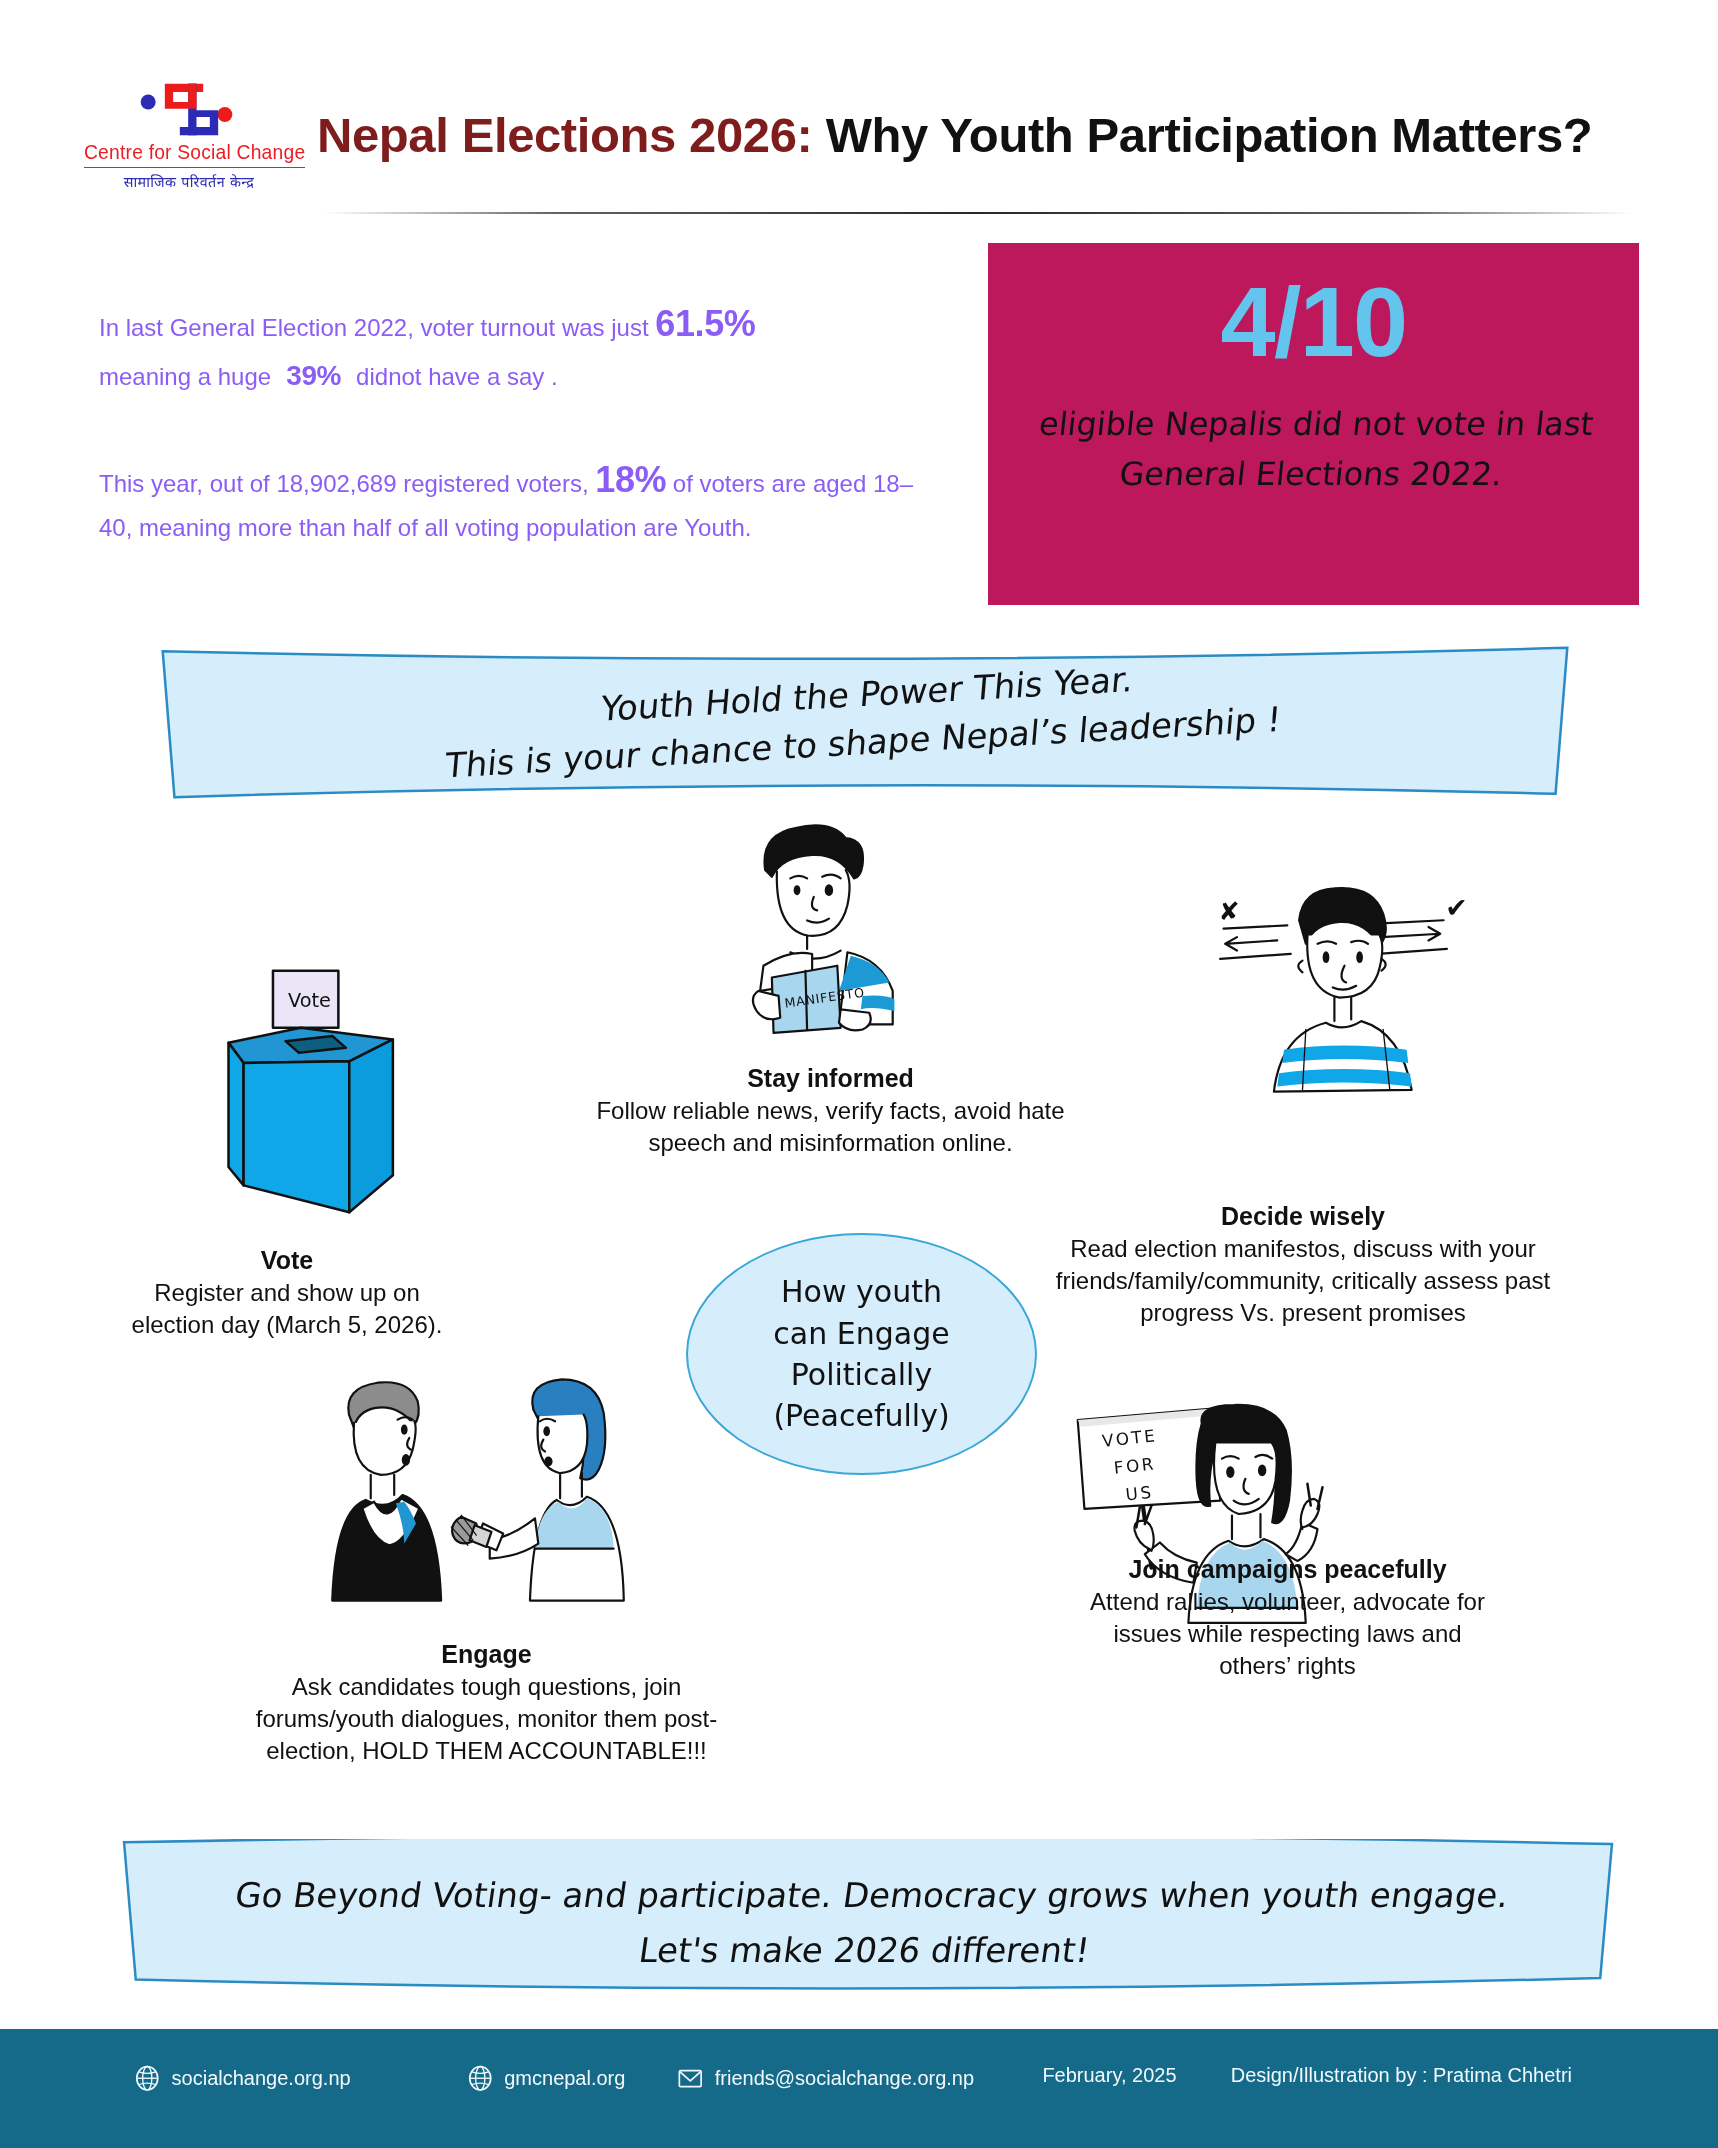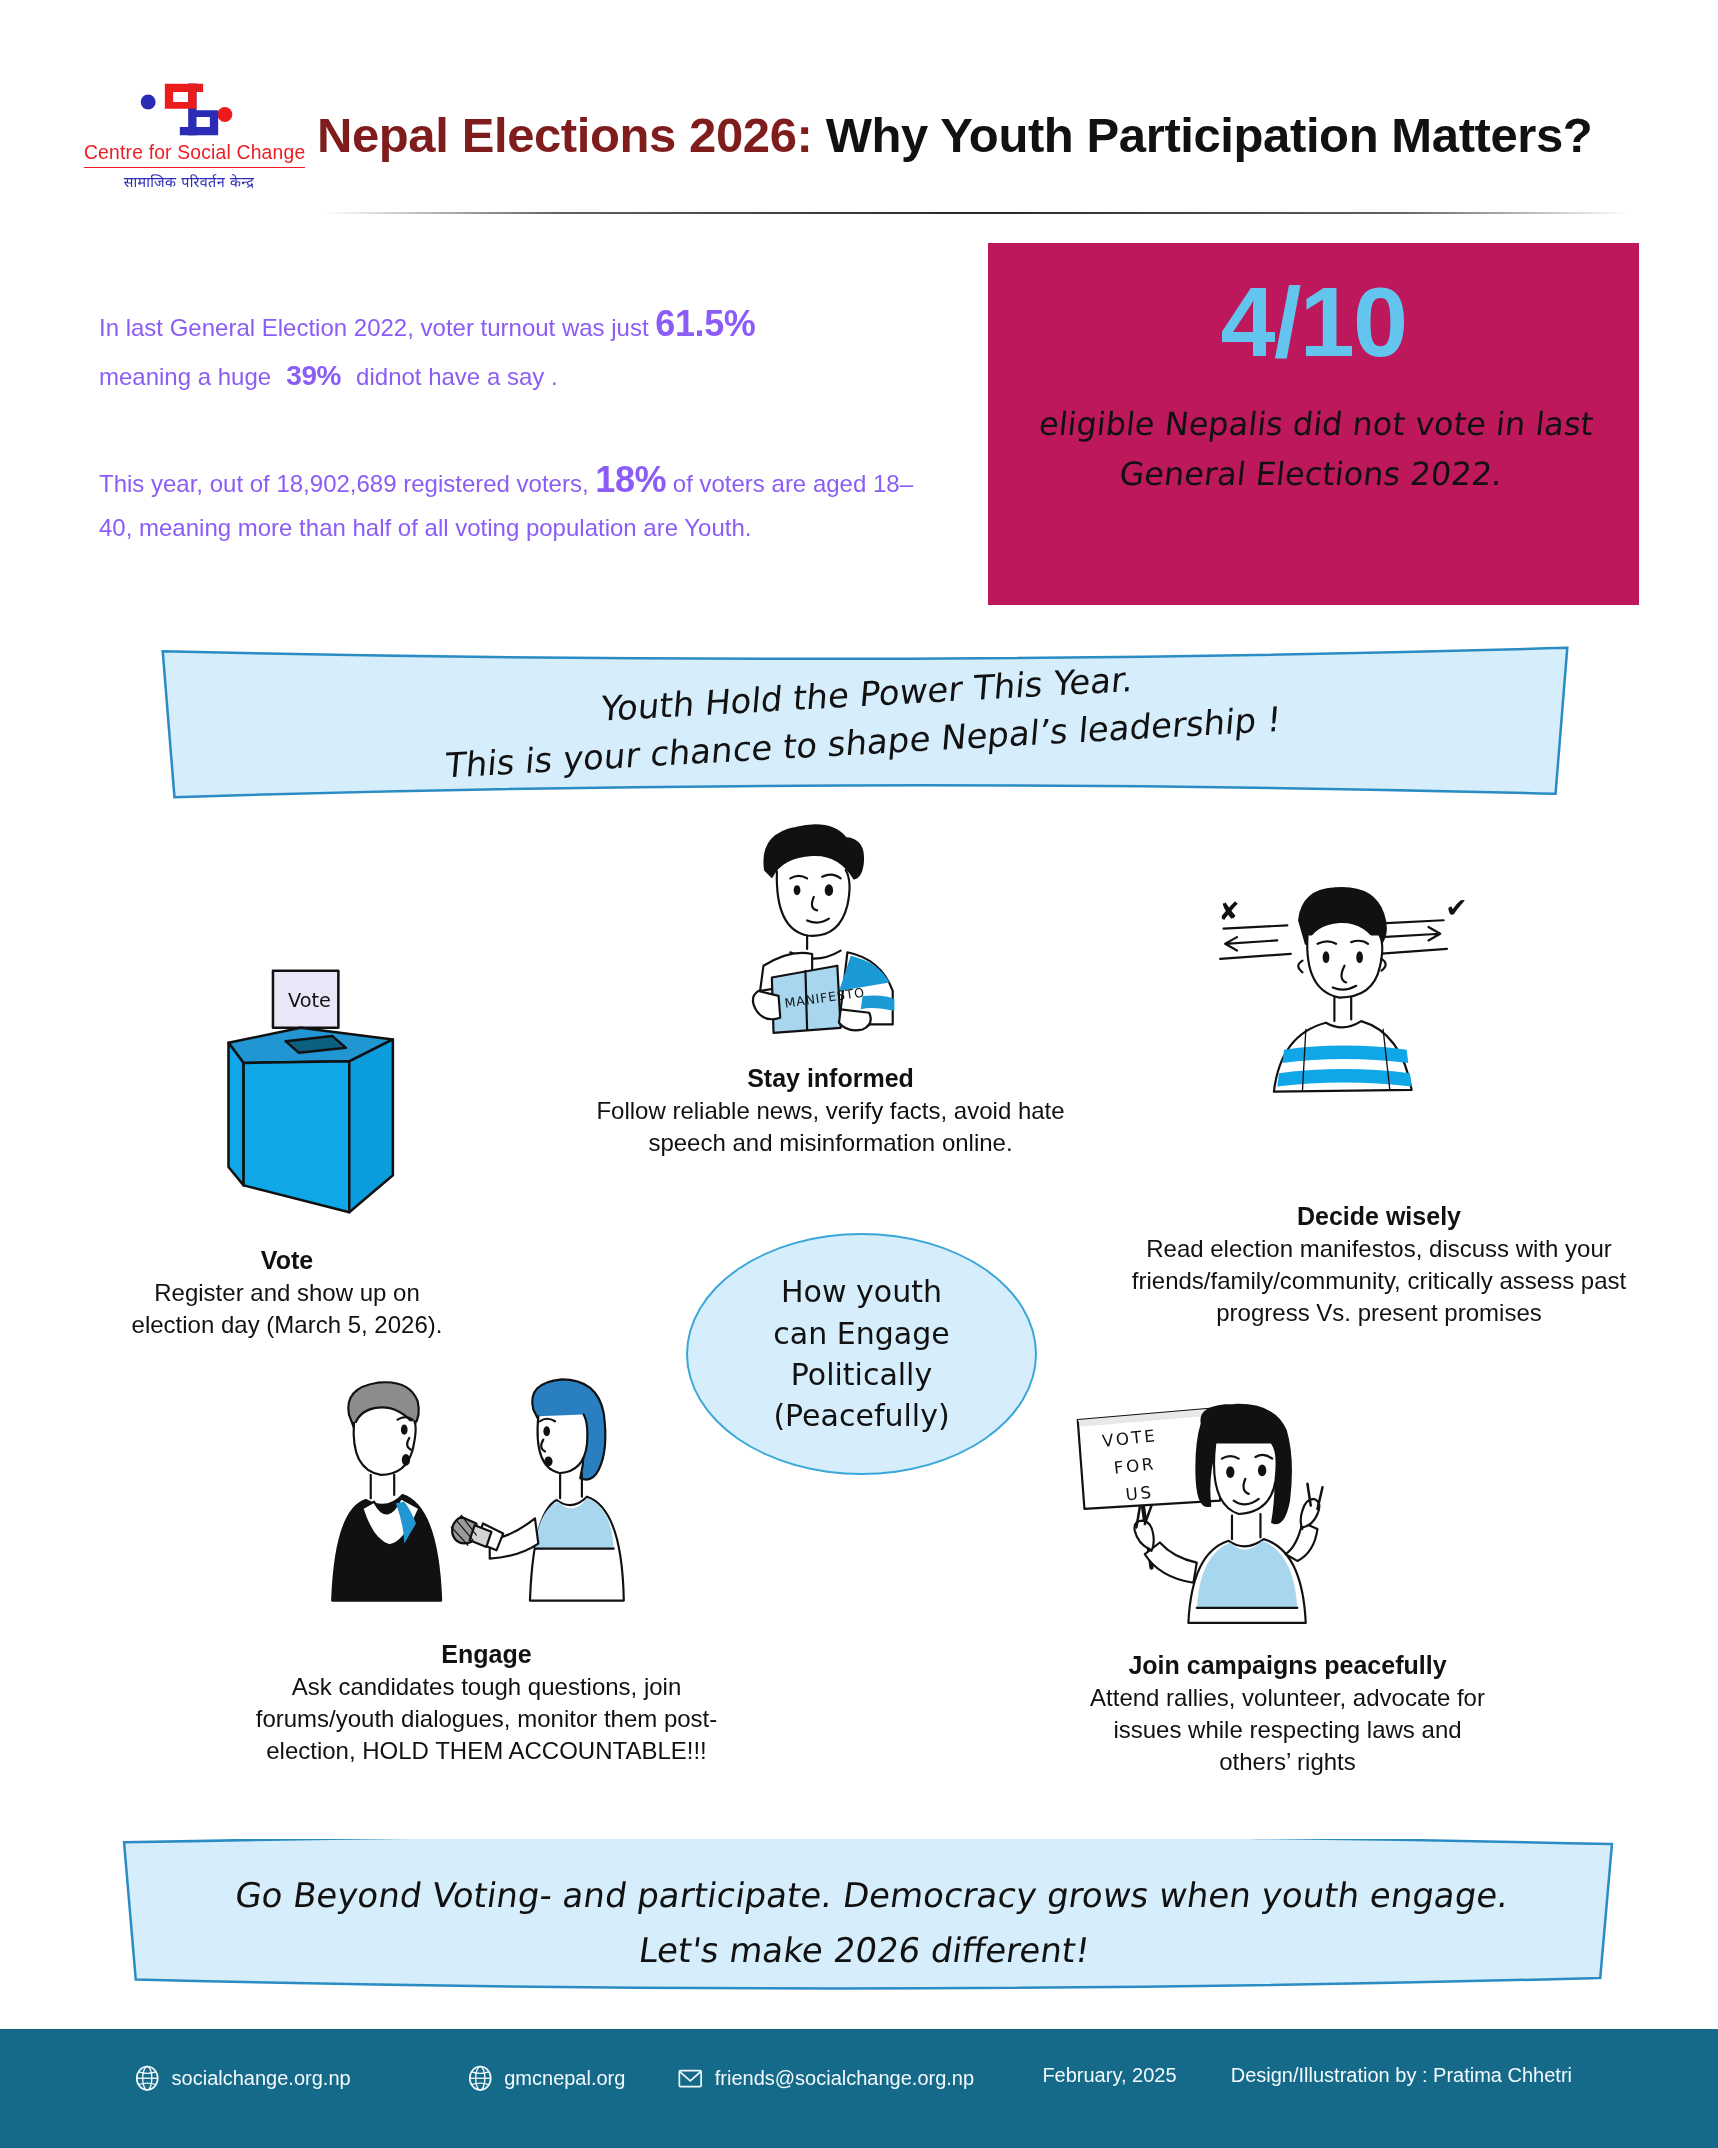--- a/index.html
+++ b/index.html
@@ -236,21 +236,21 @@
         <path d="M160 134 L160 162"></path>
           <path d="M180 134 L180 160"></path>
         <path d="M150 164 Q170 176 192 162 Q240 176 252 244 L88 246 Q96 178 150 164" fill="#fff"></path>
         <path d="M100 196 Q170 186 246 196 L248 212 Q170 202 98 212 Z" fill="#10a7e8" stroke="none"></path>
         <path d="M94 224 Q170 214 250 224 L252 240 Q170 230 92 240 Z" fill="#10a7e8" stroke="none"></path>
         <path d="M126 172 L122 244" stroke-width="1.6"></path>
         <path d="M218 172 L226 244" stroke-width="1.6"></path>
       </g>
     </svg>
   </div>
-  <div class="cap" style="left:1119px; top:1202px; width:520px;">
+  <div class="cap" style="left:1043px; top:1202px; width:520px;">
     <h3>Decide wisely</h3>
     <p>Read election manifestos, discuss with your friends/family/community, critically assess past progress Vs. present promises</p>
   </div>
 
   <div class="oval">
     <div class="oval-txt">
       <span>How youth</span><br>
       <span>can Engage</span><br>
       <span>Politically</span><br>
       <span>(Peacefully)</span>
@@ -323,21 +323,21 @@
         <path d="M156 244 L276 244"></path>
         <path d="M156 190 Q128 184 112 166 L94 180 Q112 208 152 214 Z" fill="#fff"></path>
         <path d="M276 188 Q296 178 300 150 L282 142 Q276 170 262 180 Z" fill="#fff"></path>
         <path d="M100 174 Q86 168 82 152 Q80 140 92 140 Q102 142 104 156 Q106 168 102 176 Z" fill="#fff"></path>
         <path d="M84 148 L88 124 M94 144 L102 122" stroke-width="3"></path>
         <path d="M282 148 Q294 146 300 132 Q306 118 296 114 Q286 114 282 128 Q278 140 282 150 Z" fill="#fff"></path>
         <path d="M292 122 L288 96 M300 126 L306 100" stroke-width="3"></path>
       </g>
     </svg>
   </div>
-  <div class="cap" style="left:1082px; top:1651px; width:411px;text-align:center;">
+  <div class="cap" style="left:1082px; top:1555px; width:411px;text-align:center;">
     <h3>Join campaigns peacefully</h3>
     <p>Attend rallies, volunteer, advocate for issues while respecting laws and others’ rights</p>
   </div>
 
   <div class="ribbon" id="ribbon-bot">
     <svg width="1502" height="159" viewBox="0 0 1790 190">
       <path d="M6 4 Q895 -14 1784 6 L1770 166 Q895 190 20 168 Z" fill="#d6edfb" stroke="#2b8cc4" stroke-width="3"></path>
     </svg>
     <div class="txt">
       <span>Go Beyond Voting- and participate. Democracy grows when youth engage.</span><br>

